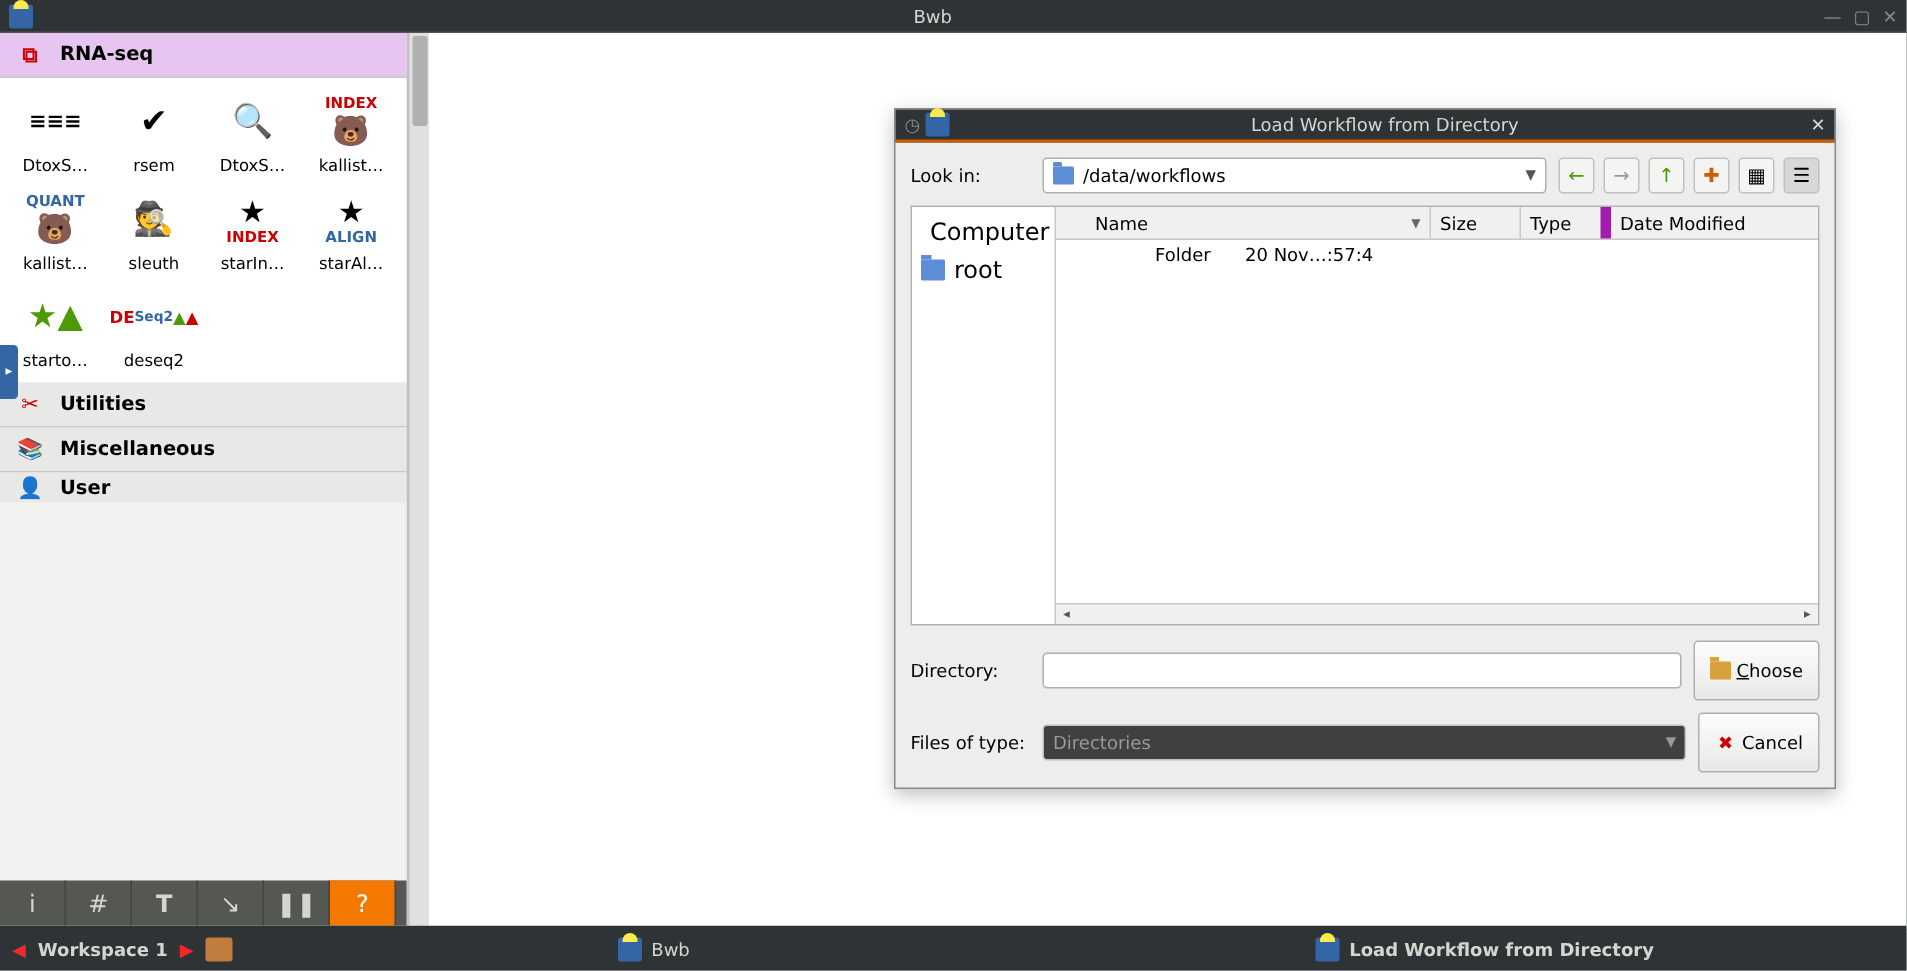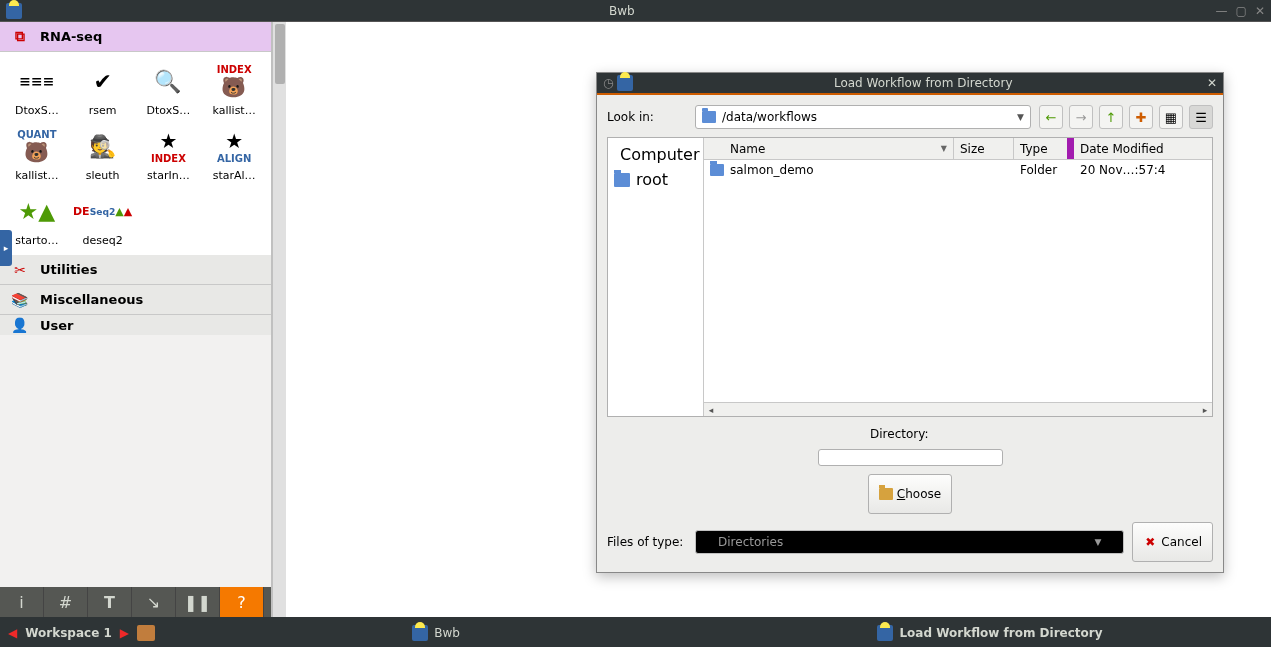--- a/index.html
+++ b/index.html
@@ -75,21 +75,21 @@
 .frow { display: flex; height: 20px; align-items: center; font-size: 12px; }
 .frow .col-n { flex: 0 0 250px; padding-left: 6px; display: flex; align-items: center; gap: 6px; }
 .frow .col-s { flex: 0 0 60px; padding-left: 6px; }
 .frow .col-t { flex: 0 0 60px; padding-left: 6px; }
 .frow .col-d { flex: 1; padding-left: 6px; white-space: nowrap; overflow: hidden; text-overflow: ellipsis; }
 .fscroll { height: 14px; background: #f0f0ee; border-top: 1px solid #c8c8c8; display: flex; align-items: center; }
 .fscroll .arr { width: 14px; text-align: center; font-size: 9px; color: #555; cursor: pointer; }
 .fscroll .track { flex: 1; }
 
 .text-input { flex: 1; border: 1px solid #b0b0b0; background: #fff; height: 24px; padding: 0 6px; border-radius: 3px; }
-.combo-disabled { flex: 1; border: 1px solid #c0c0c0; background: #000000; height: 24px; padding: 0 22px; border-radius: 3px; display: flex; align-items: center; color: #999; }
+.combo-disabled { flex: 1; border: 1px solid #c0c0c0; background: #404040; height: 24px; padding: 0 6px; border-radius: 3px; display: flex; align-items: center; color: #999; }
 .combo-disabled .chev { margin-left: auto; font-size: 9px; }
 .dlg-btn { height: 40px; padding: 0 10px; border: 1px solid #b0b0b0; background: linear-gradient(#fdfdfc, #e8e8e6); border-radius: 3px; cursor: pointer; display: flex; align-items: center; gap: 4px; font-size: 12px; }
 .dlg-btn .bico { width: 14px; height: 12px; }
 .bico.fold { background: #d6a23e; border-radius: 1px; position:relative; }
 .bico.fold:before { content:''; position:absolute; top:-3px; left:0; width:6px; height:3px; background:#d6a23e; }
 .bico.x { color: #cc0000; font-weight: bold; display:flex; align-items:center; justify-content:center; }
 
 
 .app-toolbar { height: 30px; background: #555753; display: flex; align-items: stretch; }
 .tbtn { width: 44px; border-right: 1px solid #444; display: flex; align-items: center; justify-content: center; color: #d3d7cf; font-size: 16px; cursor: pointer; }
@@ -260,38 +260,34 @@
                 <div class="col-n">
                     <span>Name</span>
                     <span class="sort">▼</span>
                   </div>
                 <div class="col-s">Size</div>
                 <div class="col-t">Type</div>
                 <div class="col-d">Date Modified</div>
               </div>
               <div class="frows">
                 <div class="frow">
-                  <div class="col-n">
-                      <span class="pico fold" style="width:14px;height:12px;"></span>
-                      <span>salmon_demo</span>
-                    </div>
                   <div class="col-s"></div>
                   <div class="col-t">Folder</div>
                   <div class="col-d">20 Nov…:57:4</div>
                 </div>
               </div>
               <div class="fscroll">
                 <span class="arr">◂</span>
                 <span class="track"></span>
                 <span class="arr">▸</span>
               </div>
             </div>
           </div>
 
-          <div class="dlg-row" style="margin-top:10px;flex-direction:column;">
+          <div class="dlg-row" style="margin-top:10px;">
             <span class="lbl">Directory:</span>
             <input class="text-input" value="" style="">
             <button class="dlg-btn">
                 <span class="bico fold"></span>
                 <span><u>C</u>hoose</span>
               </button>
           </div>
           <div class="dlg-row" style="margin-bottom:0;">
             <span class="lbl">Files of type:</span>
             <div class="combo-disabled">

